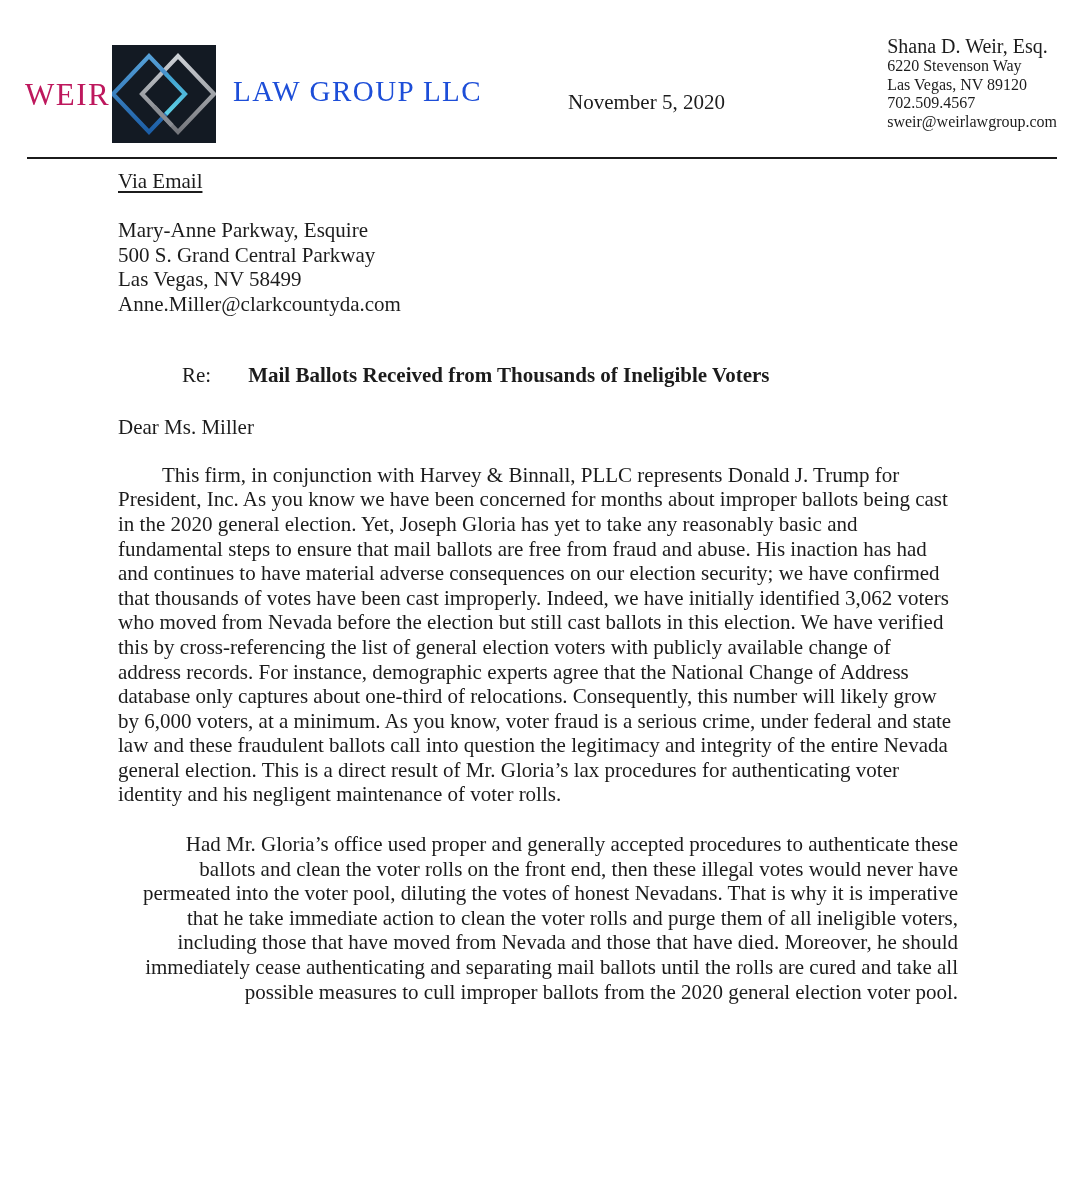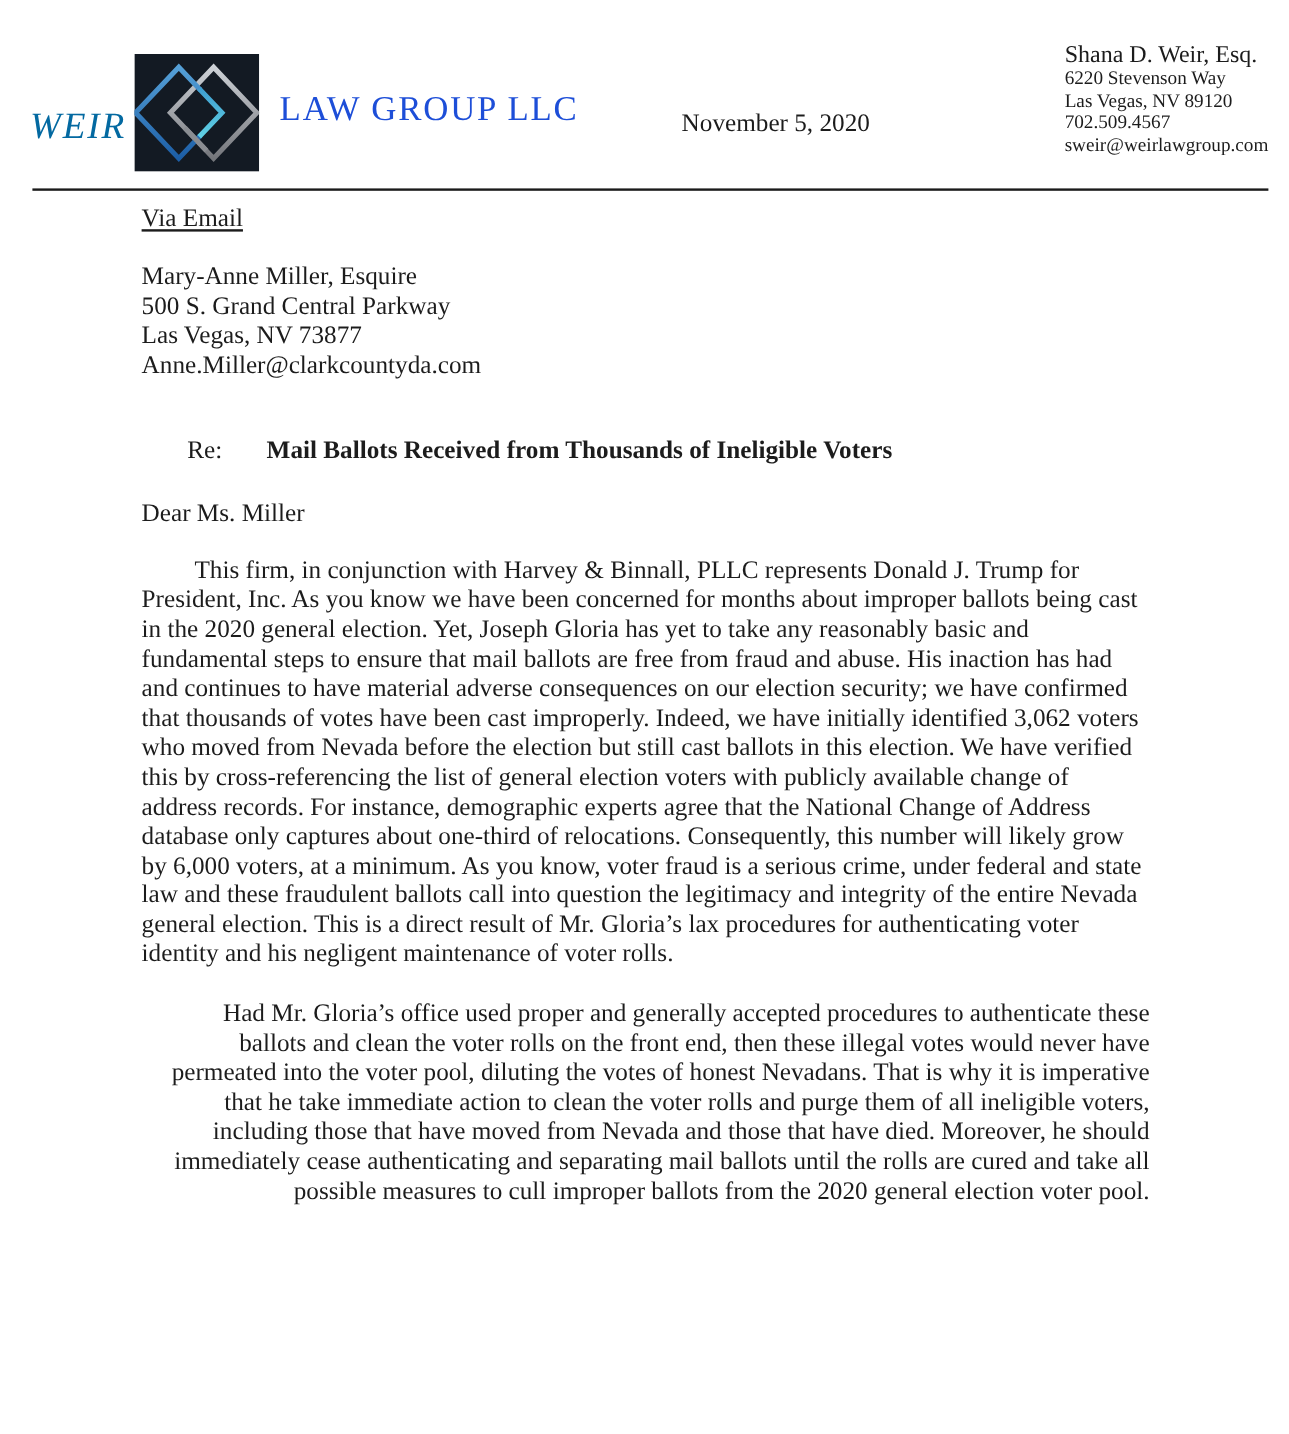--- a/index.html
+++ b/index.html
@@ -9,24 +9,23 @@
     height: 1195px;
     background: #ffffff;
     overflow: hidden;
     font-family: "Liberation Serif", "DejaVu Serif", serif;
     color: #1c1c1c;
   }
 
   
   .letterhead { position: absolute; inset: 0 0 auto 0; height: 170px; }
   .firm-left {
-    position: absolute; left: 25px; top: 89px;
-    font-size: 31px; letter-spacing: 1.5px; color: #0369a1;
+    position: absolute; left: 25px; top: 79px;
+    font-size: 31px; letter-spacing: 1.5px; color: #be185d;
     line-height: 1;
-    font-style: italic;
   }
   .firm-right {
     position: absolute; left: 233px; top: 77px;
     font-size: 29px; letter-spacing: 1.5px; color: #1d4ed8;
     line-height: 1;
   }
   .logo-box {
     position: absolute; left: 112px; top: 45px;
     width: 104px; height: 98px;
   }
@@ -53,21 +52,21 @@
   .date { padding-top: 90px; margin-left: 450px !important; }
   .via {
     margin-top: 54px !important;
     font-weight: 400;
     text-decoration: underline;
     text-decoration-thickness: 2px;
     text-underline-offset: 3px;
   }
   .recipient { margin-top: 25px !important; }
   .re-line { margin-top: 46px !important; }
-  .re-label { margin-left: 38px; }
+  .re-label { margin-left: 64px; }
   .re-subject { margin-left: 37px; font-weight: 700; }
   .salutation { margin-top: 28px !important; }
   .para { text-indent: 44px; }
   .para-1 { margin-top: 23px !important; }
   .para-2 { margin-top: 25px !important; text-align: right; }
 </style>
 </head>
 <body>
 
 <div class="page">
@@ -115,23 +114,23 @@
 
     <div class="rule"></div>
   </header>
 
   <main class="letter">
     <p class="date">November 5, 2020</p>
 
     <p class="via">Via Email</p>
 
     <div class="recipient">
-      <div>Mary-Anne Miller, Esquire</div>
+      <div>Mary-Anne Parkway, Esquire</div>
       <div>500 S. Grand Central Parkway</div>
-      <div>Las Vegas, NV 73877</div>
+      <div>Las Vegas, NV 58499</div>
       <div>Anne.Miller@clarkcountyda.com</div>
     </div>
 
     <p class="re-line"><span class="re-label">Re:</span><span class="re-subject">Mail Ballots Received from Thousands of Ineligible Voters</span></p>
 
     <p class="salutation">Dear Ms. Miller</p>
 
     <p class="para para-1">This firm, in conjunction with Harvey &amp; Binnall, PLLC represents Donald J. Trump for President, Inc. As you know we have been concerned for months about improper ballots being cast in the 2020 general election. Yet, Joseph Gloria has yet to take any reasonably basic and fundamental steps to ensure that mail ballots are free from fraud and abuse. His inaction has had and continues to have material adverse consequences on our election security; we have confirmed that thousands of votes have been cast improperly. Indeed, we have initially identified 3,062 voters who moved from Nevada before the election but still cast ballots in this election. We have verified this by cross-referencing the list of general election voters with publicly available change of address records. For instance, demographic experts agree that the National Change of Address database only captures about one-third of relocations. Consequently, this number will likely grow by 6,000 voters, at a minimum. As you know, voter fraud is a serious crime, under federal and state law and these fraudulent ballots call into question the legitimacy and integrity of the entire Nevada general election. This is a direct result of Mr. Gloria’s lax procedures for authenticating voter identity and his negligent maintenance of voter rolls.</p>
 
     <p class="para para-2">Had Mr. Gloria’s office used proper and generally accepted procedures to authenticate these ballots and clean the voter rolls on the front end, then these illegal votes would never have permeated into the voter pool, diluting the votes of honest Nevadans. That is why it is imperative that he take immediate action to clean the voter rolls and purge them of all ineligible voters, including those that have moved from Nevada and those that have died. Moreover, he should immediately cease authenticating and separating mail ballots until the rolls are cured and take all possible measures to cull improper ballots from the 2020 general election voter pool.</p>

